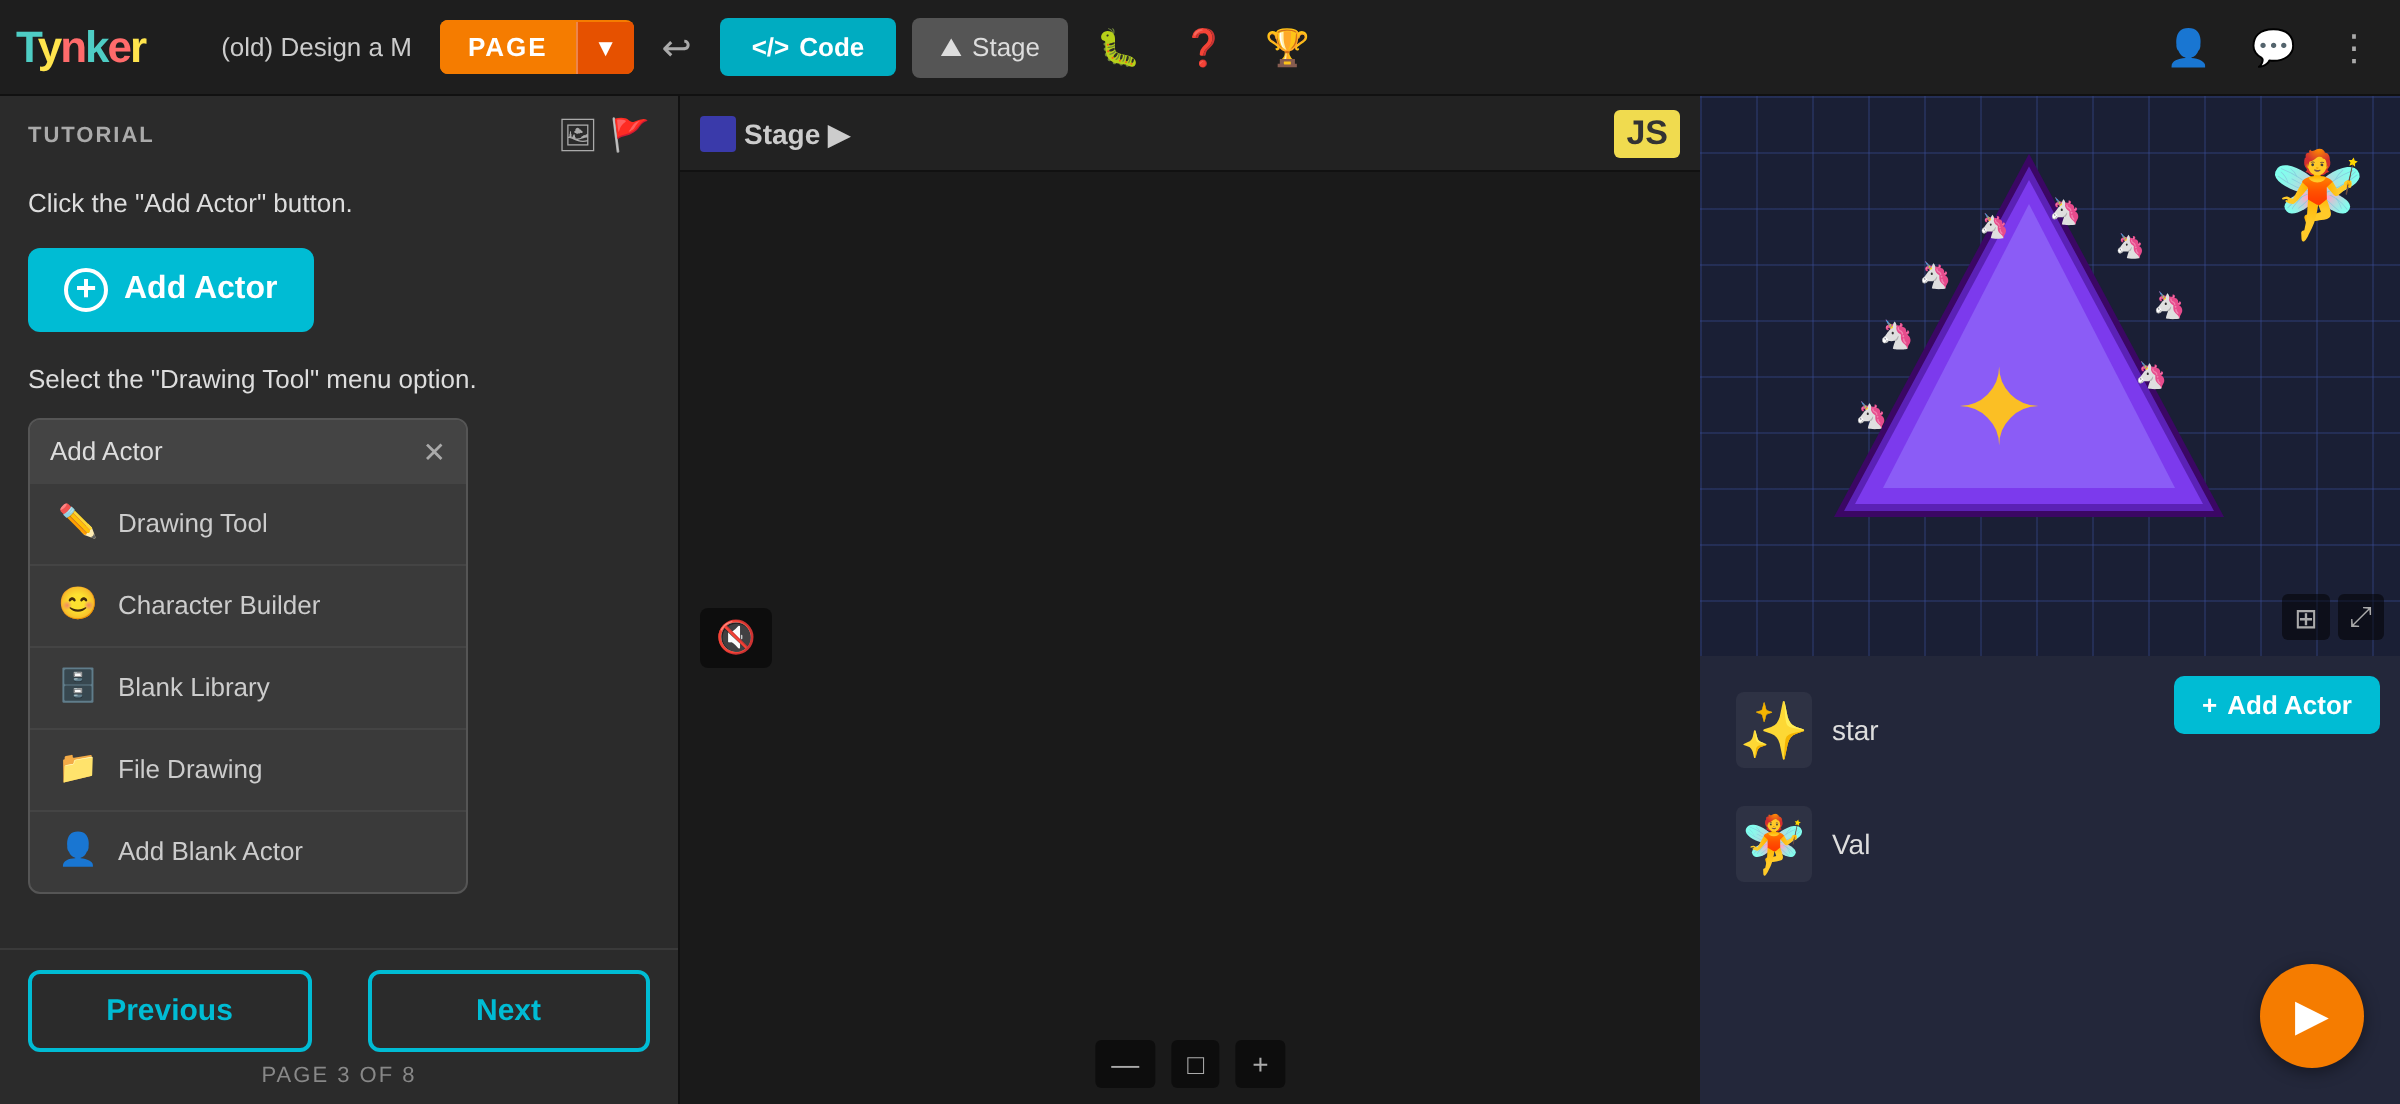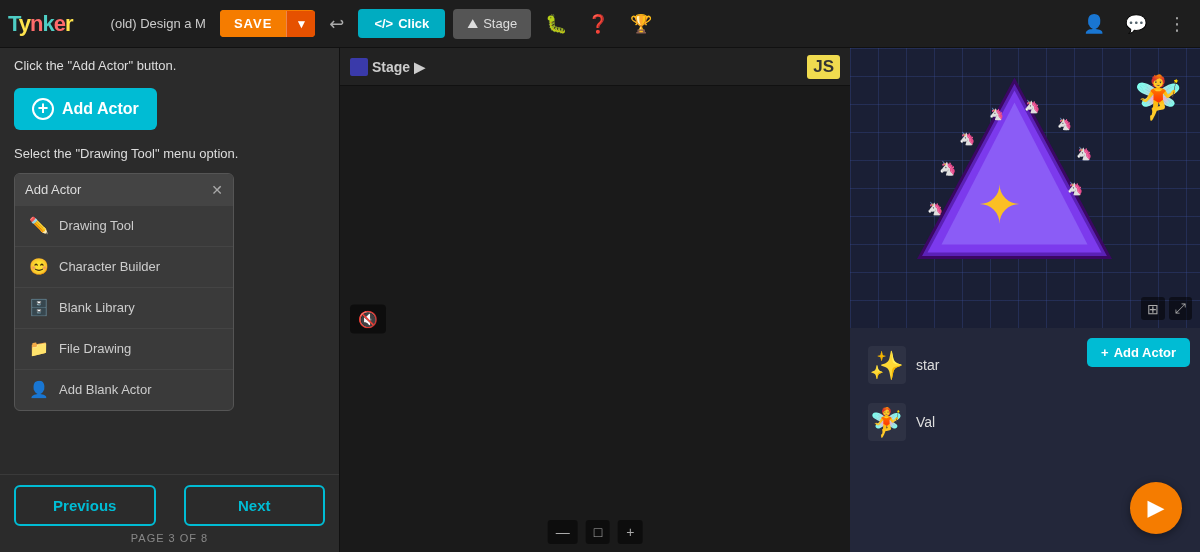--- a/index.html
+++ b/index.html
@@ -455,44 +455,51 @@
   </style>
 </head>
 <body>
 
 <div class="topbar">
   <div class="topbar-logo">
     <span class="t">T</span><span class="y">y</span><span class="n">n</span><span class="k">k</span><span class="e">e</span><span class="r">r</span>
   </div>
   <span class="project-title">(old) Design a M</span>
   <div class="save-btn-group">
-    <button class="save-btn">SAVE</button>
+    <button class="save-btn">PAGE</button>
     <button class="save-dropdown">▼</button>
   </div>
   <button class="topbar-icon-btn">↩</button>
   <button class="code-btn">
     <span>&lt;/&gt;</span>
-    <span>Click</span>
+    <span>Code</span>
   </button>
   <button class="stage-btn">
     <span>⛰</span>
     <span>Stage</span>
   </button>
   <button class="topbar-icon-btn">🐛</button>
   <button class="topbar-icon-btn">❓</button>
   <button class="topbar-icon-btn">🏆</button>
   <div class="spacer"></div>
   <button class="topbar-icon-btn">👤</button>
   <button class="topbar-icon-btn">💬</button>
   <button class="topbar-icon-btn">⋮</button>
 </div>
 
 <div class="main">
 
   <div class="left-panel">
+    <div class="tutorial-header">
+      <span class="tutorial-label">TUTORIAL</span>
+      <div class="tutorial-icons">
+        <button class="tutorial-icon-btn">🖼</button>
+        <button class="tutorial-icon-btn">🚩</button>
+      </div>
+    </div>
 
     <div class="tutorial-content">
       <p class="add-actor-instruction">Click the "Add Actor" button.</p>
 
       <button class="add-actor-btn-demo">
         <span class="plus-icon">+</span>
         <span>Add Actor</span>
       </button>
 
       <p class="drawing-tool-instruction">Select the "Drawing Tool" menu option.</p>

